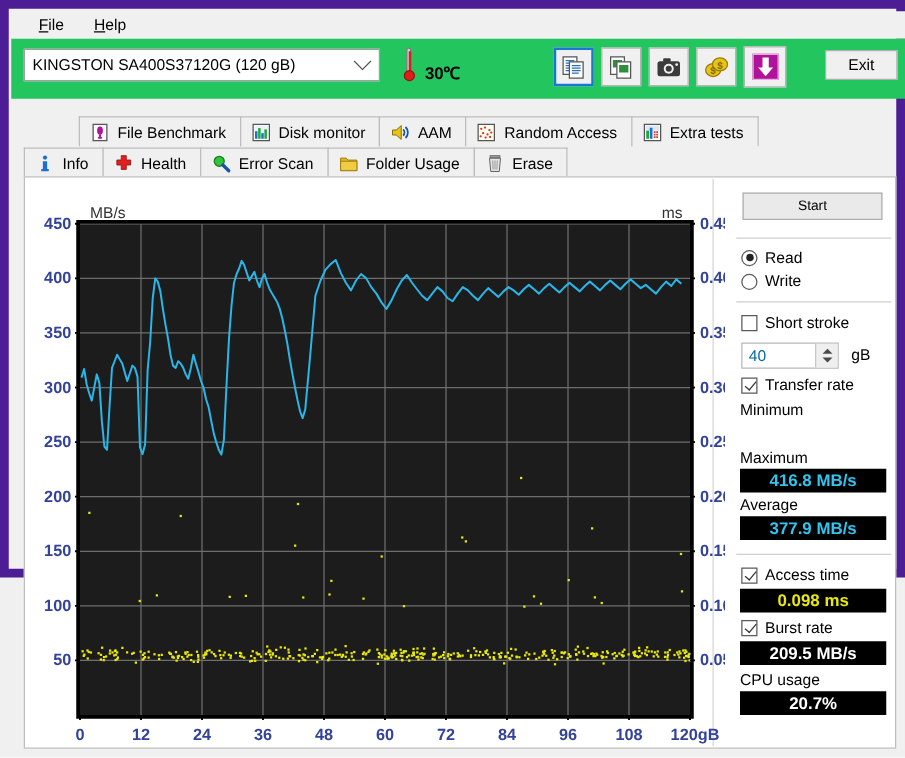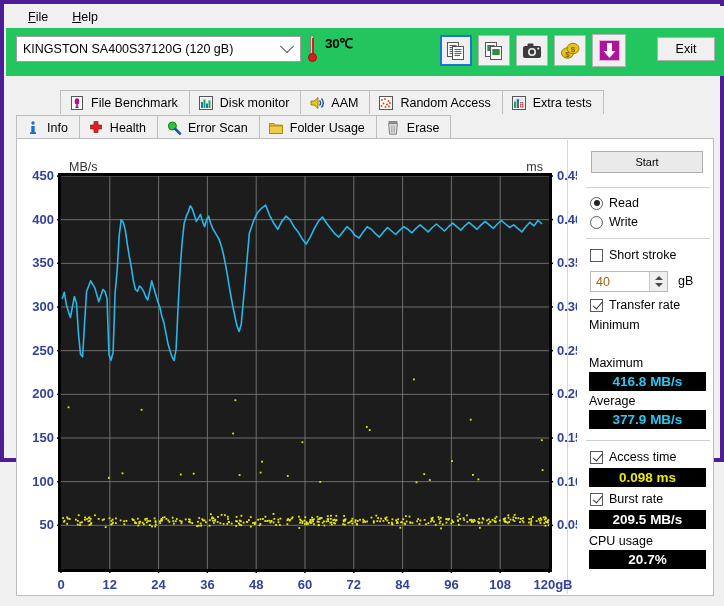--- a/index.html
+++ b/index.html
@@ -7,21 +7,21 @@
     width:724px;height:606px;overflow:hidden;
     font-family:"Liberation Sans",sans-serif;
     font-size:12px;
     background:#f0f0f0;
     color:#000;
     -webkit-font-smoothing:none;
   }
   #app{
     position:relative;width:724px;height:462px;
     background:#f0f0f0;
-    border:4px solid #4c1d95;
+    border:7px solid #4c1d95;
     box-sizing:border-box;
   }
 
   
   .menubar{
     position:absolute;left:2px;top:2px;width:718px;height:22px;
     background:#f0f0f0;display:flex;align-items:center;padding-left:10px;box-sizing:border-box;
   }
   .menuitem{padding:2px 12px;font-size:12.5px;cursor:default;}
   .menuitem u{text-decoration:underline;}
@@ -38,21 +38,21 @@
   }
   .combo .txt{flex:1;padding-left:6px;font-size:12.5px;white-space:nowrap;overflow:hidden;}
   .combo .arrowbox{
     width:26px;height:24px;display:flex;align-items:center;justify-content:center;
   }
   .chev{
     width:9px;height:9px;border-right:1.6px solid #555;border-bottom:1.6px solid #555;
     transform:rotate(45deg) translate(-2px,-2px);
   }
 
-  .tempwrap{position:absolute;left:300px;top:6px;display:flex;align-items:flex-start;gap:7px;}
+  .tempwrap{position:absolute;left:312px;top:6px;display:flex;align-items:flex-end;gap:7px;}
   .thermo{position:relative;width:12px;height:30px;}
   .thermo .stem{position:absolute;left:4px;top:1px;width:4px;height:20px;background:#d0d0d0;border:1px solid #808080;border-radius:2px;box-sizing:border-box;}
   .thermo .merc{position:absolute;left:5.5px;top:4px;width:2px;height:17px;background:#e01b1b;}
   .thermo .bulb{position:absolute;left:1.5px;top:19px;width:9px;height:9px;border-radius:50%;background:#e01b1b;border:1px solid #9b1111;box-sizing:border-box;}
   .temptxt{font-weight:bold;font-size:13.5px;letter-spacing:-.2px;}
 
   .tbtns{position:absolute;left:434px;top:6px;display:flex;align-items:center;gap:6px;}
   .tbtn{
     width:32px;height:31px;background:#f0f0f0;border:1px solid #b4b4b4;
     display:flex;align-items:center;justify-content:center;box-sizing:border-box;
@@ -101,21 +101,21 @@
   .radio.on::after{content:"";position:absolute;left:2.5px;top:2.5px;width:6px;height:6px;border-radius:50%;background:#222;}
   .cbox{width:13px;height:13px;border:1px solid #5a5a5a;background:#fff;box-sizing:border-box;position:relative;flex:0 0 13px;}
   .cbox.on::after{
     content:"";position:absolute;left:3.5px;top:0.5px;width:4px;height:8px;
     border-right:1.7px solid #333;border-bottom:1.7px solid #333;transform:rotate(40deg);
   }
   .spin{
     position:absolute;left:8px;width:78px;height:21px;background:#fff;border:1px solid #b8b8b8;
     box-sizing:border-box;display:flex;align-items:center;
   }
-  .spin .v{flex:1;padding-left:5px;color:#a16207;font-size:12.5px;}
+  .spin .v{flex:1;padding-left:5px;color:#0369a1;font-size:12.5px;}
   .spin .ud{width:17px;height:19px;background:#efefef;border-left:1px solid #c8c8c8;display:flex;flex-direction:column;align-items:center;justify-content:center;gap:3px;}
   .ar-up{width:0;height:0;border-left:4px solid transparent;border-right:4px solid transparent;border-bottom:4px solid #4a4a4a;}
   .ar-dn{width:0;height:0;border-left:4px solid transparent;border-right:4px solid transparent;border-top:4px solid #4a4a4a;}
   .gblabel{position:absolute;left:96px;font-size:12.5px;}
   .caption{position:absolute;left:7px;font-size:12.5px;}
   .lcd{
     position:absolute;left:7px;width:117px;height:19px;background:#000;
     display:flex;align-items:center;justify-content:center;
     font-family:"Liberation Sans",sans-serif;font-weight:bold;font-size:13.5px;
   }

